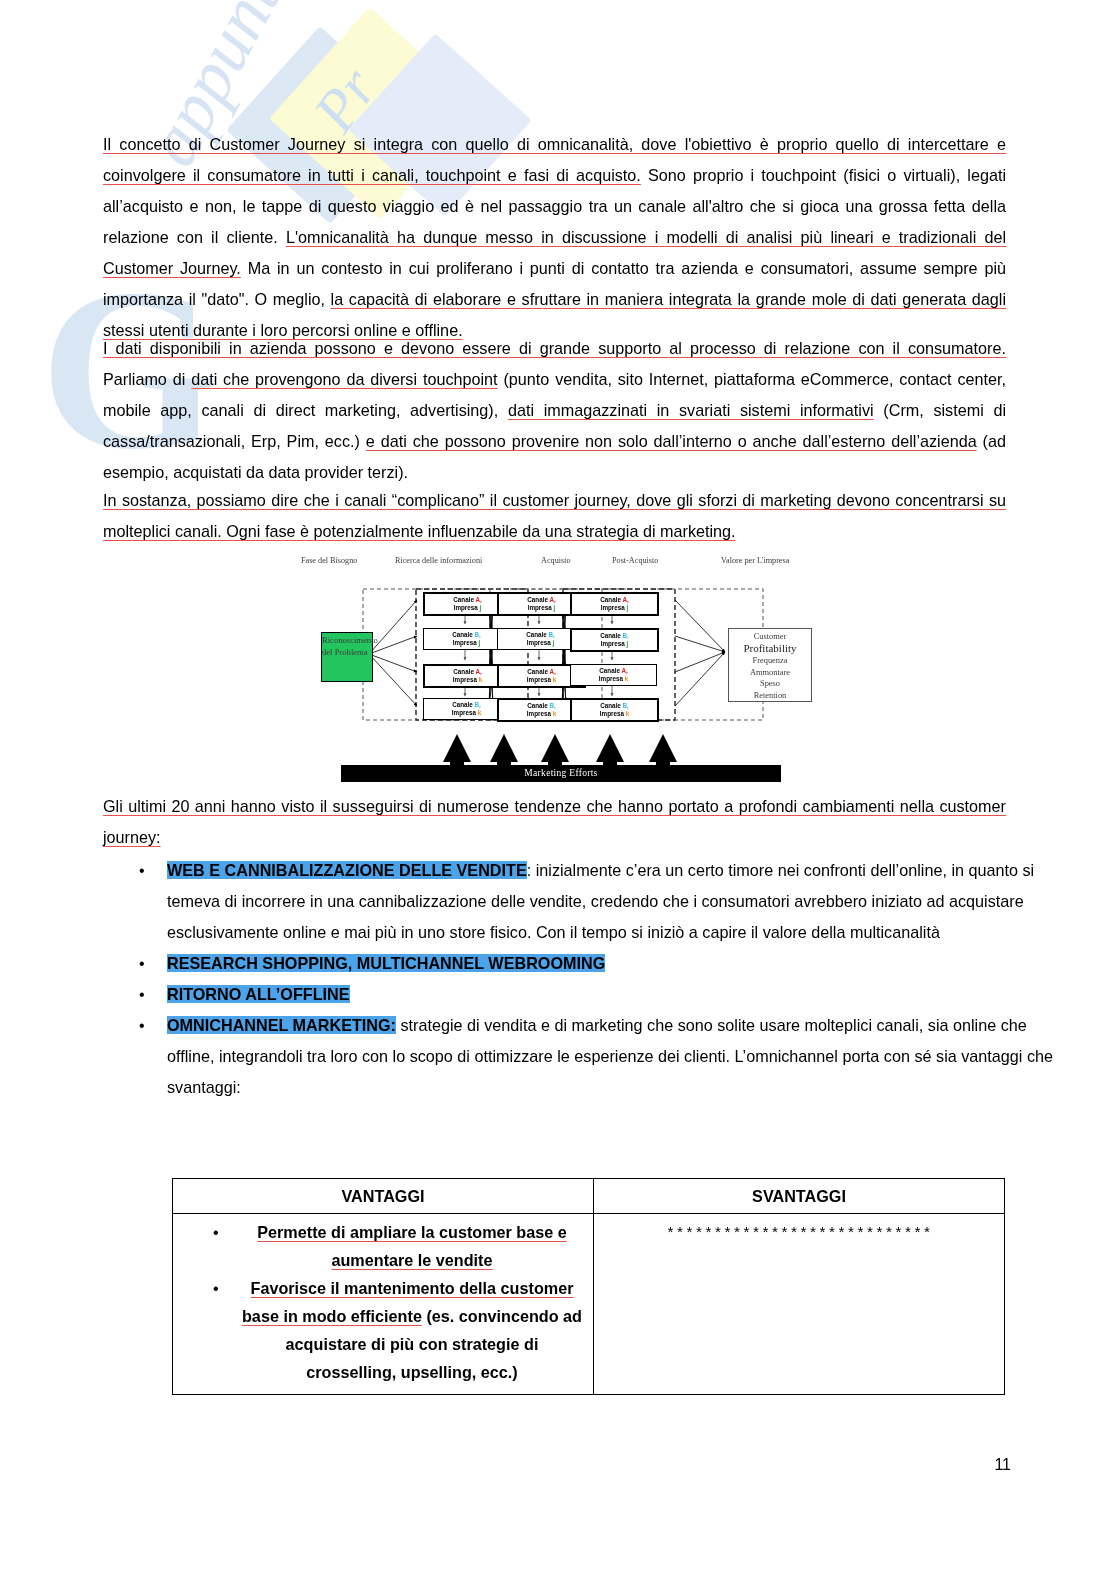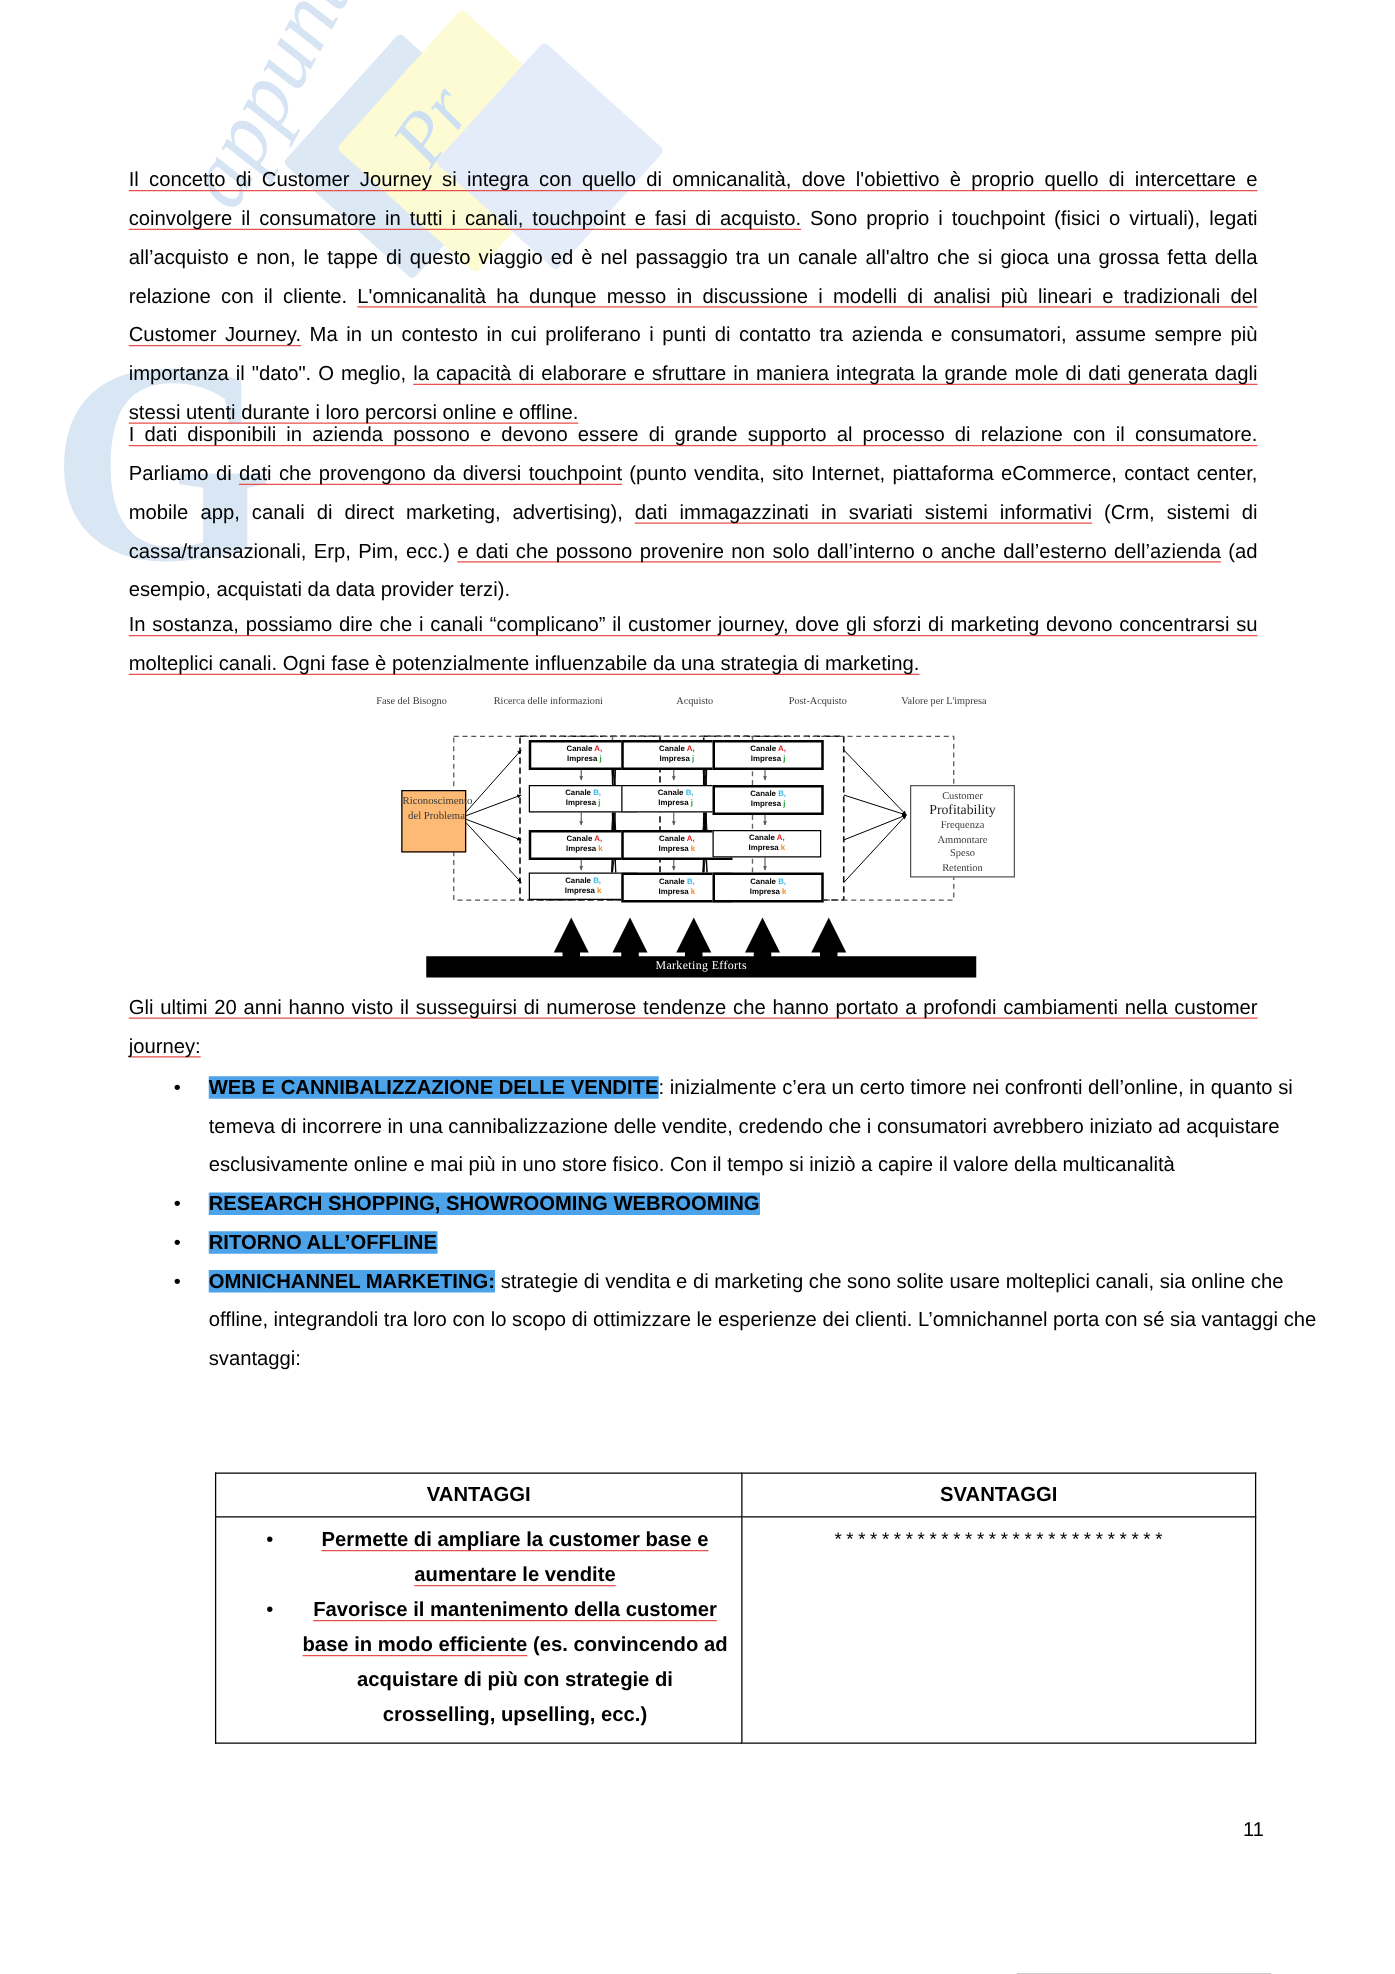--- a/index.html
+++ b/index.html
@@ -153,24 +153,24 @@
     font-size:8.4px;
     text-align:center;
     color:#3b3b3b;
     line-height:11.5px;
     padding-top:2px;
   }
   .endbox .big{font-size:11px;color:#1d1d1d;text-align:center;}
   .startbox{
     position:absolute;
     border:1.4px solid #000;
-    background:#fdba74;
+    background:#22c55e;
     font-family:"Liberation Serif",serif;
     font-size:8.6px;
-    text-align:right;
+    text-align:left;
     color:#3b3b3b;
     line-height:11.5px;
     padding-top:2px;
   }
   .mkbar{
     position:absolute;
     background:#000;
     color:#fff;
     font-family:"Liberation Serif",serif;
     font-size:9.5px;
@@ -197,21 +197,21 @@
 
     <p class="body" id="p2" style="top:333px;"><span class="u">I dati disponibili in azienda possono e devono essere di grande supporto al processo di relazione con il consumatore.</span><span> Parliamo di </span><span class="u">dati che provengono da diversi touchpoint</span><span> (punto vendita, sito Internet, piattaforma eCommerce, contact center, mobile app, canali di direct marketing, advertising), </span><span class="u">dati immagazzinati in svariati sistemi informativi</span><span> (Crm, sistemi di cassa/transazionali, Erp, Pim, ecc.) </span><span class="u">e dati che possono provenire non solo dall’interno o anche dall’esterno dell’azienda</span><span> (ad esempio, acquistati da data provider terzi).</span></p>
 
     <p class="body" id="p3" style="top:485px;"><span class="u">In sostanza, possiamo dire che i canali “complicano” il customer journey, dove gli sforzi di marketing devono concentrarsi su molteplici canali. Ogni fase è potenzialmente influenzabile da una strategia di marketing.</span></p>
 
     <div class="diagram">
 
       <div class="dg-hdr" style="left:8px;top:0px;">Fase del Bisogno</div>
       <div class="dg-hdr" style="left:102px;top:0px;">Ricerca delle informazioni</div>
       <div class="dg-hdr" style="left:248px;top:0px;">Acquisto</div>
-      <div class="dg-hdr" style="left:338px;top:0px;">Post-Acquisto</div>
+      <div class="dg-hdr" style="left:319px;top:0px;">Post-Acquisto</div>
       <div class="dg-hdr" style="left:428px;top:0px;">Valore per L'impresa</div>
 
       <svg width="540" height="226" style="position:absolute;left:0;top:0;">
         <defs>
           <marker id="ar" markerWidth="5" markerHeight="5" refX="4.2" refY="2" orient="auto">
             <path d="M0,0 L4.5,2 L0,4 z" fill="#000"></path>
           </marker>
           <marker id="arS" markerWidth="4" markerHeight="4" refX="3.4" refY="1.7" orient="auto">
             <path d="M0,0 L3.6,1.7 L0,3.4 z" fill="#555"></path>
           </marker>
@@ -319,21 +319,21 @@
       <div class="mkbar" style="left:48px;top:209px;width:440px;height:17px;">Marketing Efforts</div>
     </div>
 
     <p class="body" id="p4" style="top:791px;"><span class="u">Gli ultimi 20 anni hanno visto il susseguirsi di numerose tendenze che hanno portato a profondi cambiamenti nella customer journey:</span></p>
 
     <ul class="tendlist">
       <li>
         <span class="hl b">WEB E CANNIBALIZZAZIONE DELLE VENDITE</span><span>: inizialmente c’era un certo timore nei confronti dell’online, in quanto si temeva di incorrere in una cannibalizzazione delle vendite, credendo che i consumatori avrebbero iniziato ad acquistare esclusivamente online e mai più in uno store fisico. Con il tempo si iniziò a capire il valore della multicanalità</span>
       </li>
       <li>
-        <span class="hl b">RESEARCH SHOPPING, SHOWROOMING WEBROOMING</span><span></span>
+        <span class="hl b">RESEARCH SHOPPING, MULTICHANNEL WEBROOMING</span><span></span>
       </li>
       <li>
         <span class="hl b">RITORNO ALL’OFFLINE</span><span></span>
       </li>
       <li>
         <span class="hl b">OMNICHANNEL MARKETING:</span><span> strategie di vendita e di marketing che sono solite usare molteplici canali, sia online che offline, integrandoli tra loro con lo scopo di ottimizzare le esperienze dei clienti. L’omnichannel porta con sé sia vantaggi che svantaggi:</span>
       </li>
     </ul>
 
     <table class="vs">

